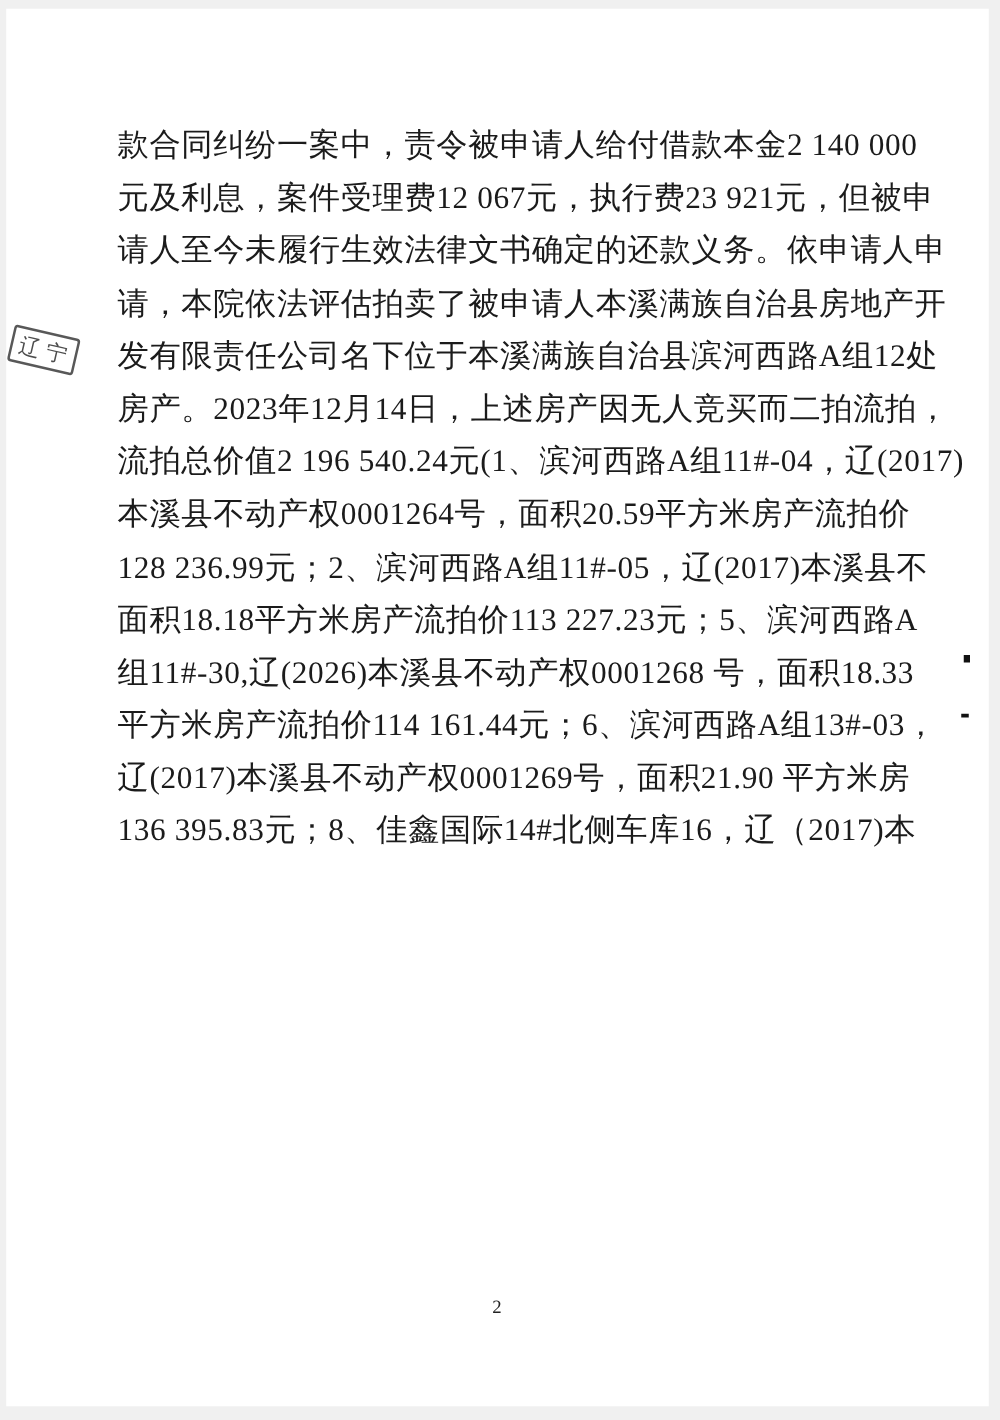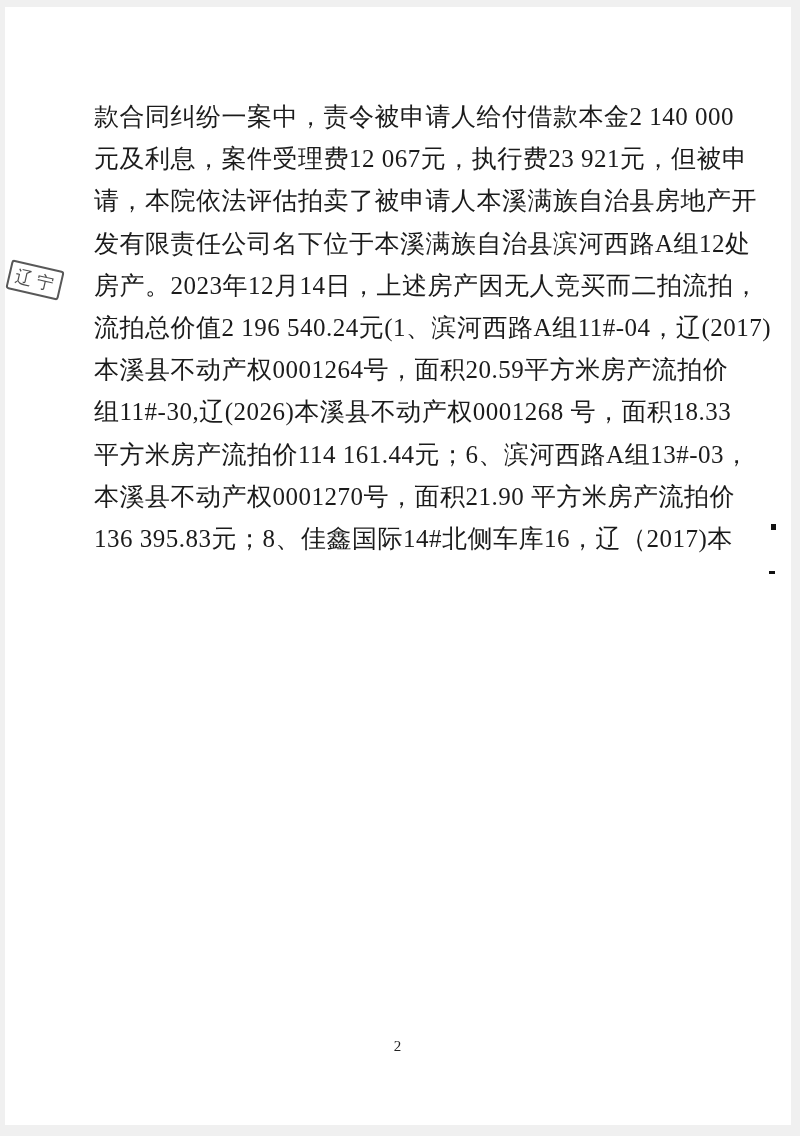--- a/index.html
+++ b/index.html
@@ -91,28 +91,31 @@
 
 <div class="scan-frame">
   <div class="paper">
 
     <div class="stamp">辽宁</div>
 
     <div class="body-text">
 
     <div class="line">款合同纠纷一案中，责令被申请人给付借款本金2 140 000</div>
         <div class="line">元及利息，案件受理费12 067元，执行费23 921元，但被申</div>
+        <div class="line">请人至今未履行生效法律文书确定的还款义务。依申请人申</div>
         <div class="line">请，本院依法评估拍卖了被申请人本溪满族自治县房地产开</div>
         <div class="line">发有限责任公司名下位于本溪满族自治县滨河西路A组12处</div>
         <div class="line">房产。2023年12月14日，上述房产因无人竞买而二拍流拍，</div>
         <div class="line">流拍总价值2 196 540.24元(1、滨河西路A组11#-04，辽(2017)</div>
         <div class="line">本溪县不动产权0001264号，面积20.59平方米房产流拍价</div>
+        <div class="line">128 236.99元；2、滨河西路A组11#-05，辽(2017)本溪县不</div>
+        <div class="line">面积18.18平方米房产流拍价113 227.23元；5、滨河西路A</div>
         <div class="line">组11#-30,辽(2026)本溪县不动产权0001268 号，面积18.33</div>
         <div class="line">平方米房产流拍价114 161.44元；6、滨河西路A组13#-03，</div>
-        <div class="line">本溪县不动产权0001270号，面积21.90 平方米房产流拍价</div>
+        <div class="line">辽(2017)本溪县不动产权0001269号，面积21.90 平方米房</div>
         <div class="line">136 395.83元；8、佳鑫国际14#北侧车库16，辽（2017)本</div>
       </div>
 
     <div class="page-number">2</div>
 
     <div class="speck speck-1"></div>
     <div class="speck speck-2"></div>
 
   </div>
 </div>

